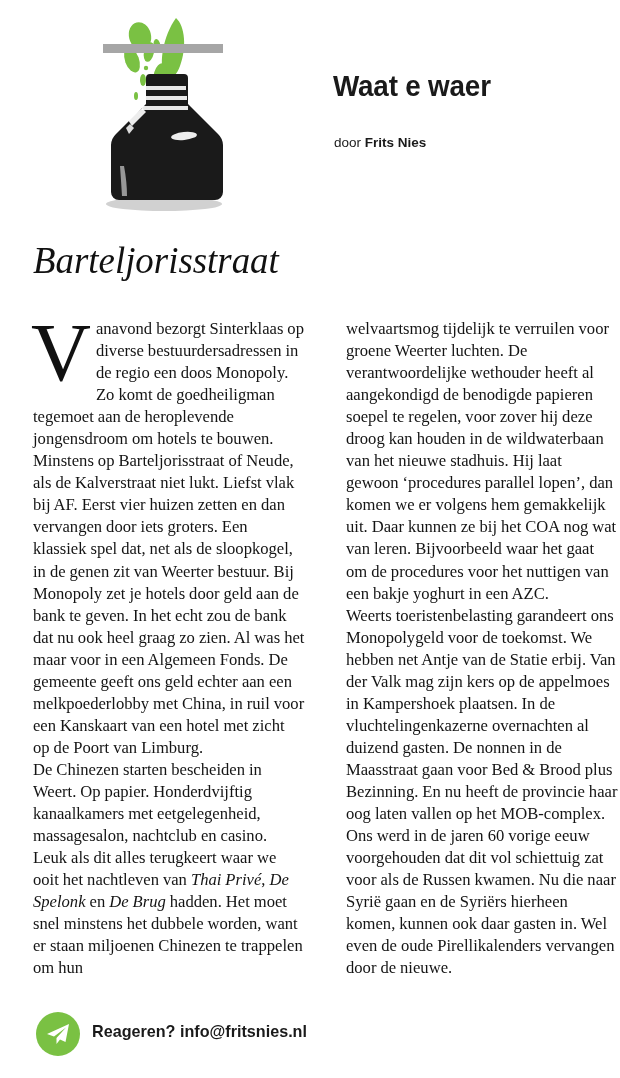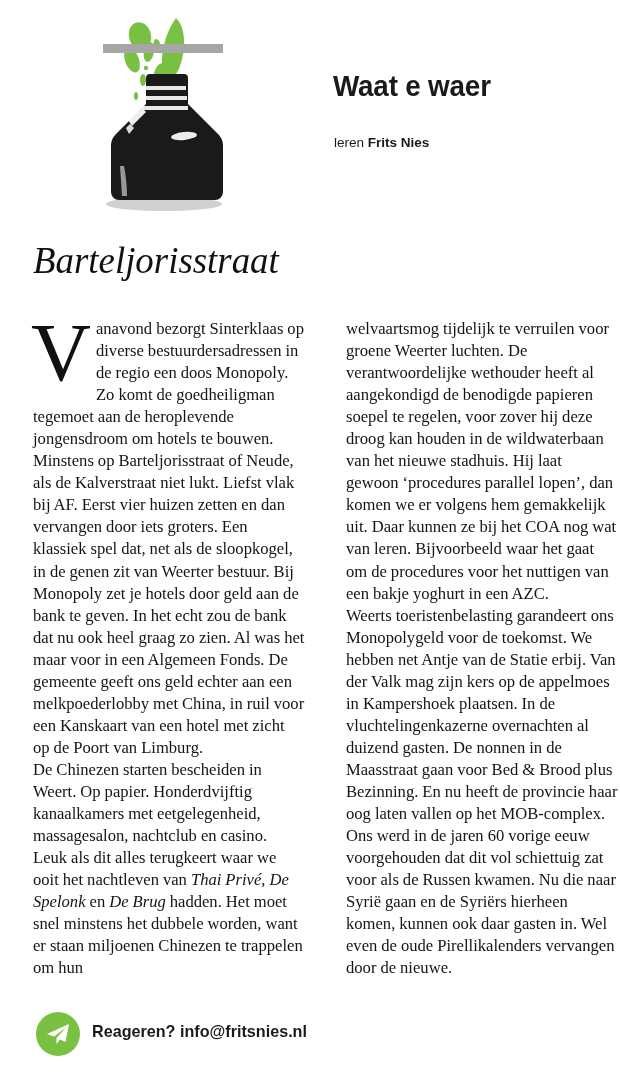--- a/index.html
+++ b/index.html
@@ -187,21 +187,21 @@
       <path d="M40 112 l14 -12 l4 4 l-14 14 z" fill="#ffffff" opacity="0.92"></path>
       <path d="M38 120 l4 -4 l4 4 l-5 6 z" fill="#ffffff" opacity="0.85"></path>
       <ellipse cx="96" cy="128" rx="13" ry="4" fill="#ffffff" opacity="0.92" transform="rotate(-6 96 128)"></ellipse>
       <path d="M36 158 q3 16 3 30 h-5 q-1 -16 -2 -30 z" fill="#ffffff" opacity="0.55"></path>
     </svg>
   </div>
 
   <div id="column-title">Waat e waer</div>
 
   <div id="byline">
-    <span>leren</span>
+    <span>door</span>
     <span class="author">Frits Nies</span>
   </div>
 </div>
 
 <div id="headline">Barteljorisstraat</div>
 
 <div id="article">
 
   <div class="col" id="col-left">
     <p><span class="dropcap">V</span><span>anavond bezorgt Sinterklaas op diverse bestuurdersadressen in de regio een doos Monopoly. Zo komt de goedheiligman tegemoet aan de heroplevende jongensdroom om hotels te bouwen. Minstens op Barteljorisstraat of Neude, als de Kalverstraat niet lukt. Liefst vlak bij AF. Eerst vier huizen zetten en dan vervangen door iets groters. Een klassiek spel dat, net als de sloopkogel, in de genen zit van Weerter bestuur. Bij Monopoly zet je hotels door geld aan de bank te geven. In het echt zou de bank dat nu ook heel graag zo zien. Al was het maar voor in een Algemeen Fonds. De gemeente geeft ons geld echter aan een melkpoederlobby met China, in ruil voor een Kanskaart van een hotel met zicht op de Poort van Limburg.</span></p>

